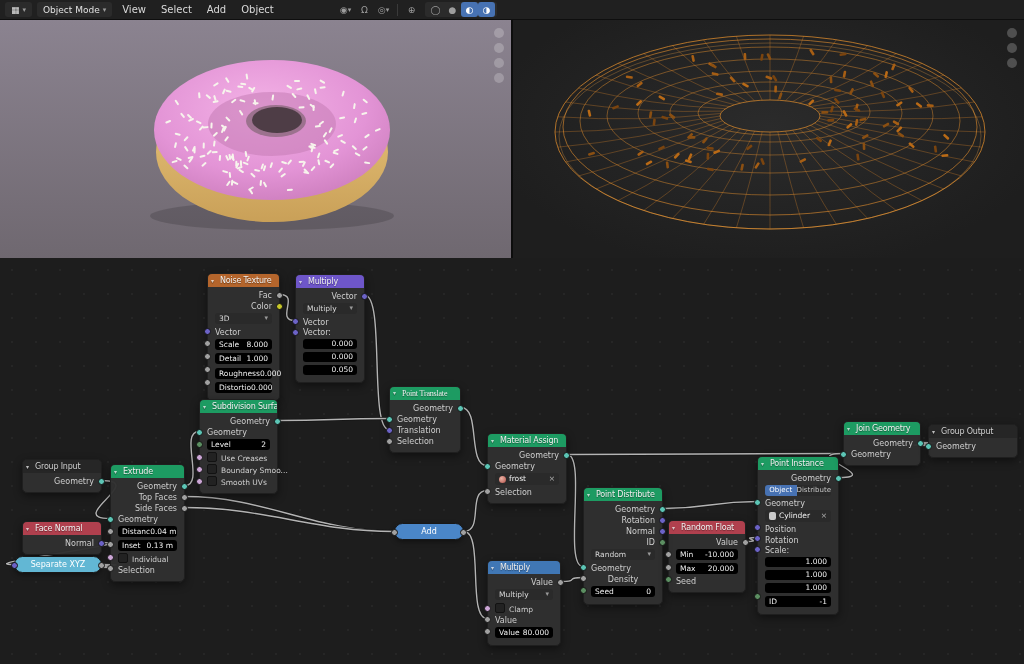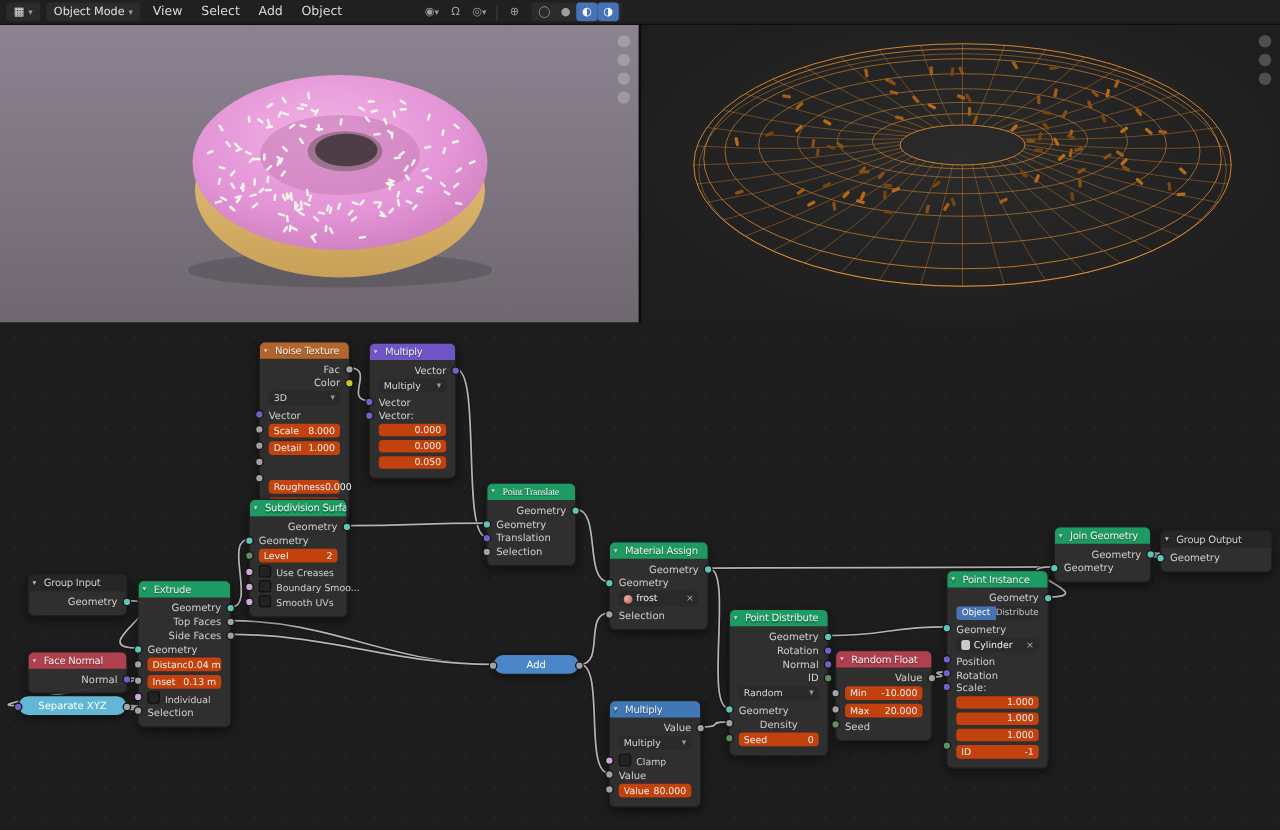--- a/index.html
+++ b/index.html
@@ -32,21 +32,21 @@
   #nodes{position:absolute;left:0;top:0;width:1024px;height:406px;z-index:2;padding-left:23px;}
   .node{position:absolute;background:rgba(48,48,48,0.97);border-radius:5px;border:1px solid #1f1f1f;
     box-shadow:0 3px 8px rgba(0,0,0,0.45);box-sizing:border-box;}
   .nheader{height:13px;line-height:13px;font-size:8px;color:#efefef;padding-left:12px;
     border-radius:4px 4px 0 0;position:relative;text-shadow:0 1px 1px rgba(0,0,0,0.4);
     white-space:nowrap;overflow:hidden;letter-spacing:-0.2px;}
   .nheader::before{content:"▾";position:absolute;left:3px;font-size:6px;color:rgba(255,255,255,0.7);}
   .nbody{padding:3px 0 5px;}
   .row{position:relative;font-size:8px;color:#cfcfcf;padding:0 7px;white-space:nowrap;}
   .row>.widget{margin-top:1px;}
-  .widget{background:#c2410c;border-radius:3px;height:11px;line-height:11px;display:flex;
+  .widget{background:#000000;border-radius:3px;height:11px;line-height:11px;display:flex;
     justify-content:space-between;align-items:center;padding:0 4px;color:#f0f0f0;font-size:7.5px;}
   .ddw{background:#2a2a2a;color:#d8d8d8;}
   .vw{justify-content:flex-end;height:10px;line-height:10px;}
   .aw{background:#2a2a2a;justify-content:flex-start;gap:3px;height:12px;line-height:12px;}
   .aw .x{margin-left:auto;color:#b0b0b0;}
   .aicon{display:inline-block;width:7px;height:7px;border-radius:50%;}
   .aicon.material{background:radial-gradient(circle at 35% 35%,#eab3a5,#b5524a);}
   .aicon.object{background:#c9c9c9;border-radius:2px;height:8px;}
   .box{display:inline-block;width:8px;height:8px;background:#222;border:1px solid #121212;
     border-radius:2px;vertical-align:-1px;margin-right:4px;}
@@ -452,21 +452,21 @@
               <span class="chev">▾</span>
             </div>
           </div>
           <div class="row r-in" style="height: 11px; line-height: 11px; text-align: left;"><span>Vector</span></div>
           <div class="row r-field" style="height: 13px;">
             <div class="widget">
               <span>Scale</span>
               <span>8.000</span>
             </div>
           </div>
-          <div class="row r-field" style="height: 30px;">
+          <div class="row r-field" style="height: 14px;">
             <div class="widget">
               <span>Detail</span>
               <span>1.000</span>
             </div>
           </div>
           <div class="row r-field" style="height: 13px;">
             <div class="widget">
               <span>Roughness</span>
               <span>0.000</span>
             </div>

